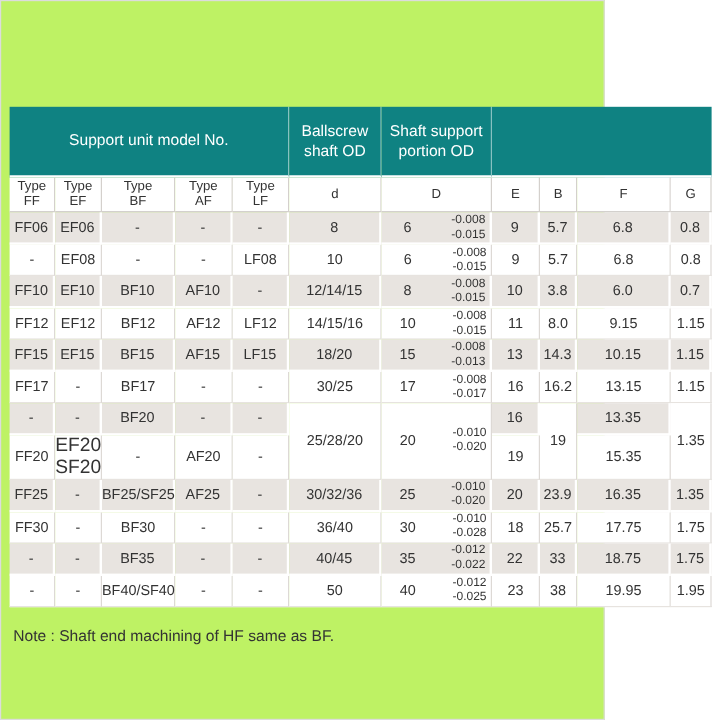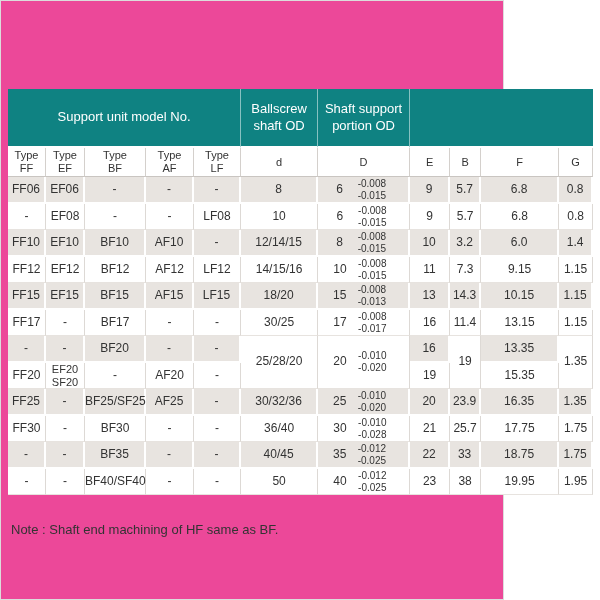--- a/index.html
+++ b/index.html
@@ -1,19 +1,19 @@
 <!DOCTYPE html>
 <html><head>
 <meta charset="utf-8">
 <style>
   html, body { margin: 0; padding: 0; background: #fff; }
   body { width: 600px; height: 600px; font-family: "Liberation Sans", "DejaVu Sans", sans-serif; }
   .frame {
     position: relative; width: 504px; height: 600px;
-    box-sizing: border-box; border: 1px solid #dcdcdc; background: #ec4899;
+    box-sizing: border-box; border: 1px solid #dcdcdc; background: #bef264;
   }
   .tablewrap { position: absolute; left: 7px; top: 88px; width: 585px; }
   table { width: 585px; border-collapse: separate; border-spacing: 0; table-layout: fixed; }
   th, td { padding: 0; margin: 0; text-align: center; vertical-align: middle; }
 
   
   tr.grouphead th {
     height: 57px; background: #0f8282; color: #ffffff;
     font-size: 13px; font-weight: normal; line-height: 1.25;
     border-right: 1px solid rgba(255,255,255,0.5);
@@ -28,25 +28,25 @@
     border-right: 1px solid #d4d0cc; border-bottom: 1px solid #c9c5c1;
   }
 
   
   td { height: 25px; font-size: 12px; color: #333; line-height: 1.12; }
   tr.shaded td { background: #e8e4e0; border-right: 2px solid #ffffff; border-bottom: 2px solid #ffffff; }
   tr.plain  td { background: #ffffff; border-right: 1px solid #ddd9d5; border-bottom: 1px solid #e7e3df; }
   td.merged { background: #ffffff !important; border-right: 1px solid #ddd9d5 !important; border-bottom: 1px solid #e7e3df !important; }
 
   .pre { white-space: pre-line; }
-  .two-line { font-size: 11px; white-space: pre-line; }
+  .two-line { font-size: 16px; white-space: pre-line; }
 
   
   .dcell .dnum { display: inline-block; width: 40%; text-align: center; vertical-align: middle; font-size: 12px; }
-  .dcell .dtol { display: inline-block; width: 52%; text-align: left; vertical-align: middle;
+  .dcell .dtol { display: inline-block; width: 52%; text-align: right; vertical-align: middle;
                  font-size: 10px; line-height: 1.2; white-space: pre-line; }
 
   .note { position: absolute; left: 10px; top: 521px; font-size: 13px; color: #333; }
 </style>
 </head>
 <body>
 
 <div class="frame">
   <div class="tablewrap">
     <table>
@@ -126,36 +126,36 @@
       <tr class="shaded">
         <td>FF10</td>
         <td>EF10</td>
         <td>BF10</td>
         <td>AF10</td>
         <td>-</td>
         <td>12/14/15</td>
         <td class="dcell"><span class="dnum">8</span><span class="dtol">-0.008
 -0.015</span></td>
         <td>10</td>
-        <td>3.2</td>
+        <td>3.8</td>
         <td>6.0</td>
-        <td>1.4</td>
+        <td>0.7</td>
       </tr>
 
       <tr class="plain">
         <td>FF12</td>
         <td>EF12</td>
         <td>BF12</td>
         <td>AF12</td>
         <td>LF12</td>
         <td>14/15/16</td>
         <td class="dcell"><span class="dnum">10</span><span class="dtol">-0.008
 -0.015</span></td>
         <td>11</td>
-        <td>7.3</td>
+        <td>8.0</td>
         <td>9.15</td>
         <td>1.15</td>
       </tr>
 
       <tr class="shaded">
         <td>FF15</td>
         <td>EF15</td>
         <td>BF15</td>
         <td>AF15</td>
         <td>LF15</td>
@@ -171,21 +171,21 @@
       <tr class="plain">
         <td>FF17</td>
         <td>-</td>
         <td>BF17</td>
         <td>-</td>
         <td>-</td>
         <td>30/25</td>
         <td class="dcell"><span class="dnum">17</span><span class="dtol">-0.008
 -0.017</span></td>
         <td>16</td>
-        <td>11.4</td>
+        <td>16.2</td>
         <td>13.15</td>
         <td>1.15</td>
       </tr>
 
       <tr class="shaded">
         <td>-</td>
         <td>-</td>
         <td>BF20</td>
         <td>-</td>
         <td>-</td>
@@ -226,35 +226,35 @@
 
       <tr class="plain">
         <td>FF30</td>
         <td>-</td>
         <td>BF30</td>
         <td>-</td>
         <td>-</td>
         <td>36/40</td>
         <td class="dcell"><span class="dnum">30</span><span class="dtol">-0.010
 -0.028</span></td>
-        <td>21</td>
+        <td>18</td>
         <td>25.7</td>
         <td>17.75</td>
         <td>1.75</td>
       </tr>
 
       <tr class="shaded">
         <td>-</td>
         <td>-</td>
         <td>BF35</td>
         <td>-</td>
         <td>-</td>
         <td>40/45</td>
         <td class="dcell"><span class="dnum">35</span><span class="dtol">-0.012
--0.025</span></td>
+-0.022</span></td>
         <td>22</td>
         <td>33</td>
         <td>18.75</td>
         <td>1.75</td>
       </tr>
 
       <tr class="plain">
         <td>-</td>
         <td>-</td>
         <td>BF40/SF40</td>

